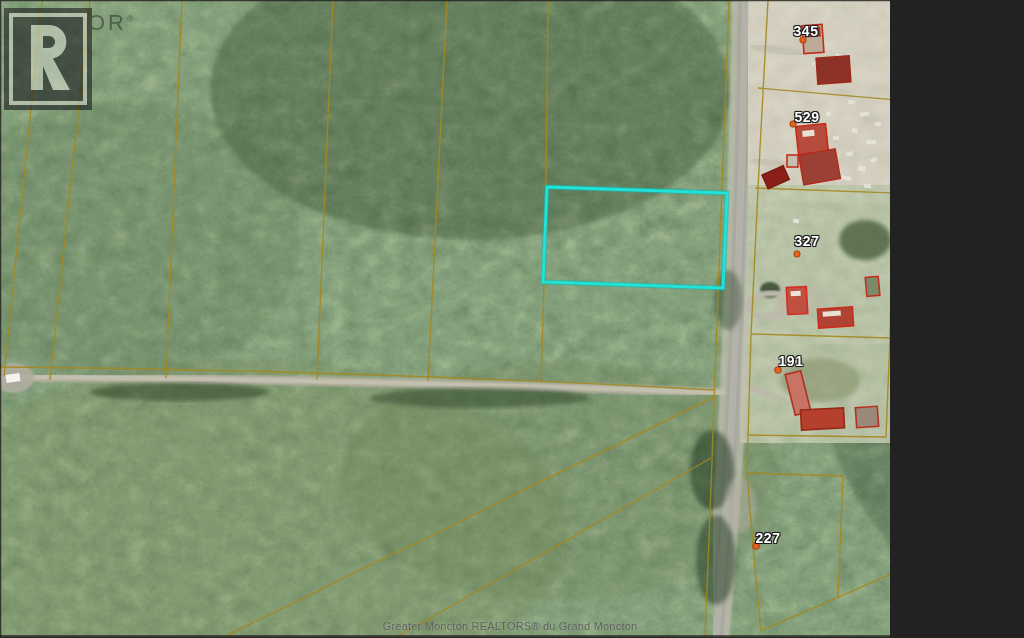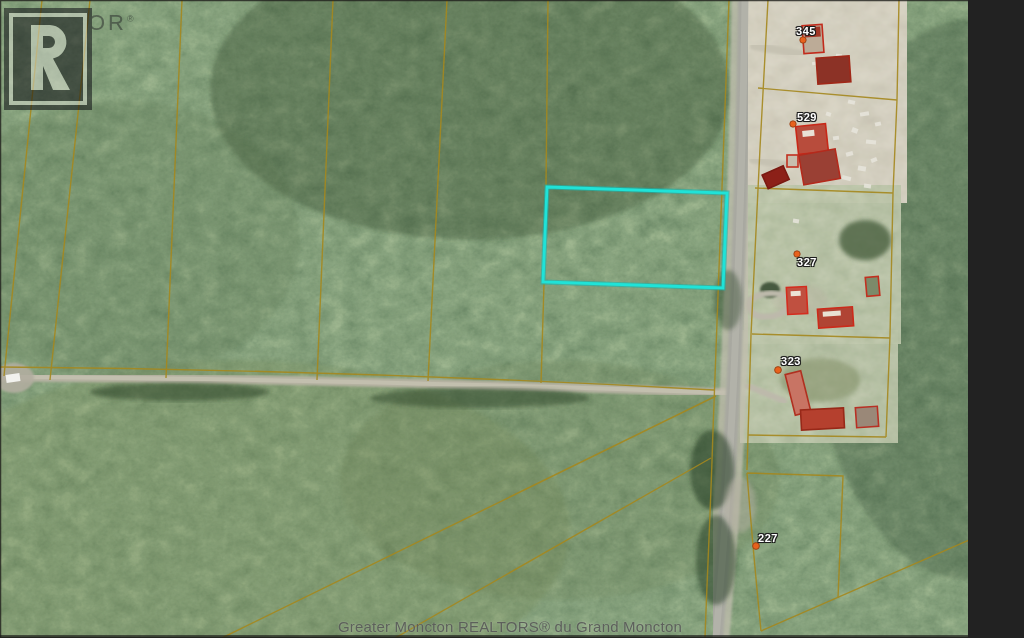--- a/index.html
+++ b/index.html
@@ -1,32 +1,32 @@
 <!DOCTYPE html>
 <html><head>
 <meta charset="utf-8">
 <style>
   html,body{margin:0;padding:0;background:#222;}
   #stage{
-    position:relative;width:968px;height:638px;overflow:hidden;
+    position:relative;width:890px;height:638px;overflow:hidden;
     font-family:"Liberation Sans",sans-serif;
     background:#3f5a38;
   }
   #stage svg{position:absolute;left:0;top:0;}
   .overlay{position:absolute;pointer-events:none;}
   .house-num{
     position:absolute;transform:translate(-50%,-50%);
-    color:#ffffff;font-weight:bold;font-size:11px;letter-spacing:.5px;
+    color:#ffffff;font-weight:bold;font-size:14px;letter-spacing:.5px;
     text-shadow:-1px -1px 0 #1c1c1c,1px -1px 0 #1c1c1c,-1px 1px 0 #1c1c1c,1px 1px 0 #1c1c1c,0 0 2px #000;
     white-space:nowrap;
     text-align:right;
   }
   #attribution{
     position:absolute;left:510px;top:626px;transform:translate(-50%,-50%);
-    font-size:15px;color:rgba(90,92,88,.95);letter-spacing:.2px;white-space:nowrap;
+    font-size:11px;color:rgba(90,92,88,.95);letter-spacing:.2px;white-space:nowrap;
     text-shadow:0 0 2px rgba(230,230,225,.35);
   }
   #watermark{position:absolute;left:4px;top:8px;width:150px;opacity:.55;}
   #wm-text{
     margin-top:2px;font-size:22px;letter-spacing:3px;color:#2e3230;
     font-weight:normal;white-space:nowrap;
   }
   #wm-text sup{font-size:9px;}
 </style>
 </head>
@@ -223,19 +223,19 @@
       <rect x="0" y="0" width="88" height="102" fill="#0e0e14"></rect>
       <rect x="7" y="7" width="74" height="88" fill="none" stroke="#d4d8cc" stroke-width="4"></rect>
       <path fill="#d4d8cc" fill-rule="evenodd" d="M27,17 h19 a17,17 0 0 1 3,33.6 L66,82 h-17 l-10,-24 v24 h-12 z
            M39,28 v12 h6 a6,6 0 0 0 0,-12 z"></path>
     </svg>
     <div id="wm-text"><span>REALTOR</span><sup>®</sup></div>
   </div>
 
   <div class="house-num" style="left: 806px; top: 31px;">345</div>
   <div class="house-num" style="left: 807px; top: 117px;">529</div>
-  <div class="house-num" style="left: 807px; top: 262px;">327</div>
-  <div class="house-num" style="left: 791px; top: 361px;">323</div>
+  <div class="house-num" style="left: 807px; top: 241px;">327</div>
+  <div class="house-num" style="left: 791px; top: 361px;">191</div>
   <div class="house-num" style="left: 768px; top: 538px;">227</div>
 
   <div id="attribution" class="overlay">Greater Moncton REALTORS® du Grand Moncton</div>
 
 </div>
 
 </body></html>

